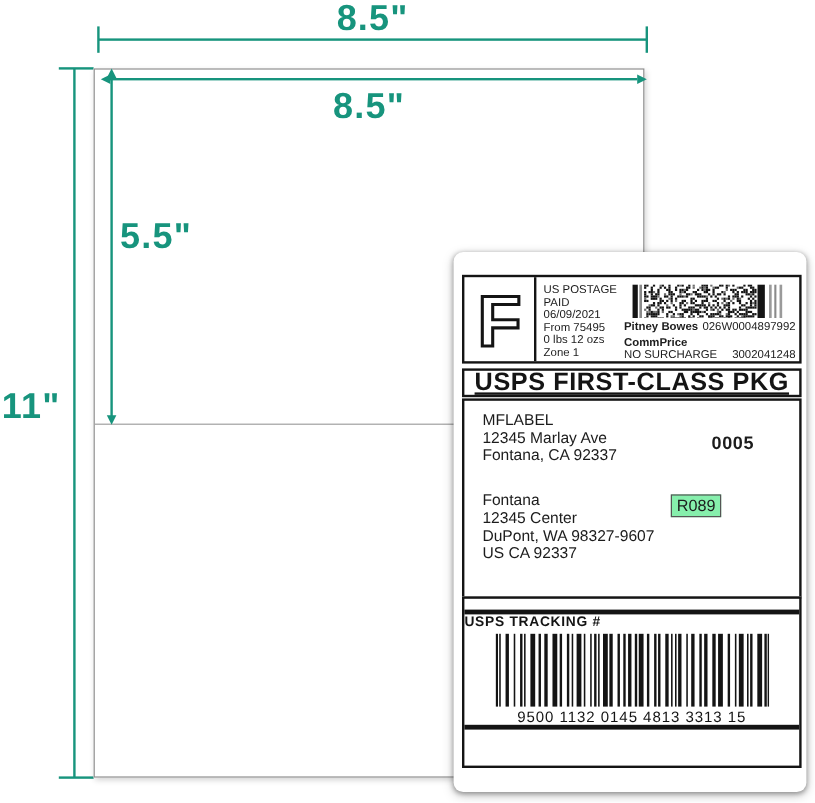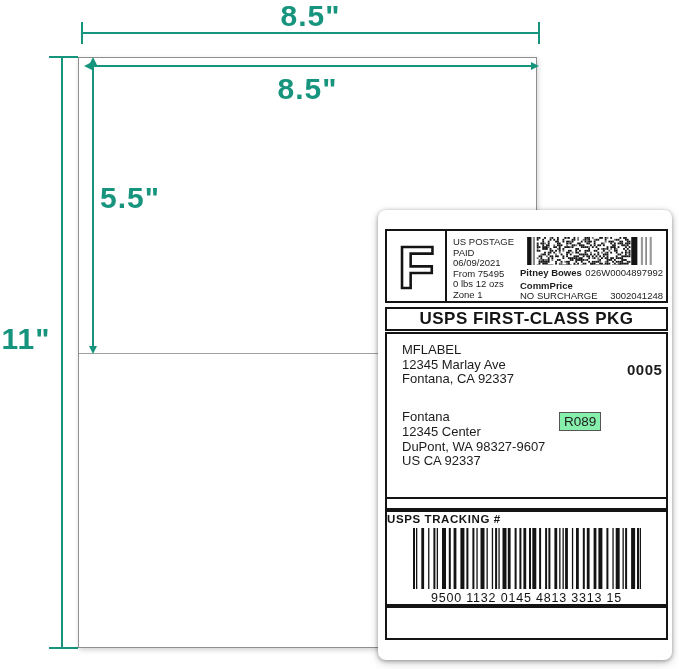--- a/index.html
+++ b/index.html
@@ -50,26 +50,26 @@
   #postage-info{width:70px;padding:6px 0 0 6px;font-size:9.5px;line-height:10.6px;color:#1c1c1c;}
   #postage-info .b{font-weight:normal;}
   #postage-right{flex:1;padding:6px 3px 0 2px;display:flex;flex-direction:column;}
   #postage-barcode{width:100%;height:32px;}
   .meter-row{display:flex;justify-content:space-between;font-size:9.5px;line-height:10px;color:#1c1c1c;margin-top:3px;}
   .meter-row .left{padding-left:1px;}
   .b{font-weight:bold;}
 
   
   #service-banner{top:97px;height:24px;display:flex;align-items:center;justify-content:center;
-                  font-weight:bold;font-size:17px;letter-spacing:0.5px;color:#141414;}
+                  font-weight:bold;font-size:21px;letter-spacing:0.5px;color:#141414;text-decoration:underline;}
 
   
   #address-section{top:122px;height:167px;font-size:13px;color:#1c1c1c;}
   #from-block{position:absolute;left:15px;top:9px;line-height:14.5px;}
-  #batch-number{position:absolute;left:206px;top:27px;font-weight:bold;font-size:15px;letter-spacing:0.5px;margin-left:34px;}
+  #batch-number{position:absolute;left:206px;top:27px;font-weight:bold;font-size:15px;letter-spacing:0.5px;}
   #shipto-block{position:absolute;left:15px;top:76px;line-height:14.8px;}
   #route-code{position:absolute;left:172px;top:78px;border:1px solid #555;padding:0 4px;font-size:13.5px;line-height:17px;color:#1c1c1c;background:#86efac;}
 
   
   #tracking-section{top:287px;height:143px;}
   .thick-bar{position:absolute;left:0;width:100%;height:4px;background:#141414;}
   #tracking-bar-top{top:9px;}
   #tracking-bar-bottom{top:105px;}
   #tracking-title{position:absolute;top:14px;width:100%;text-align:left;font-weight:bold;font-size:11.5px;letter-spacing:0.6px;color:#141414;}
   #tracking-barcode{position:absolute;top:29px;left:26px;width:228px;height:61px;}

